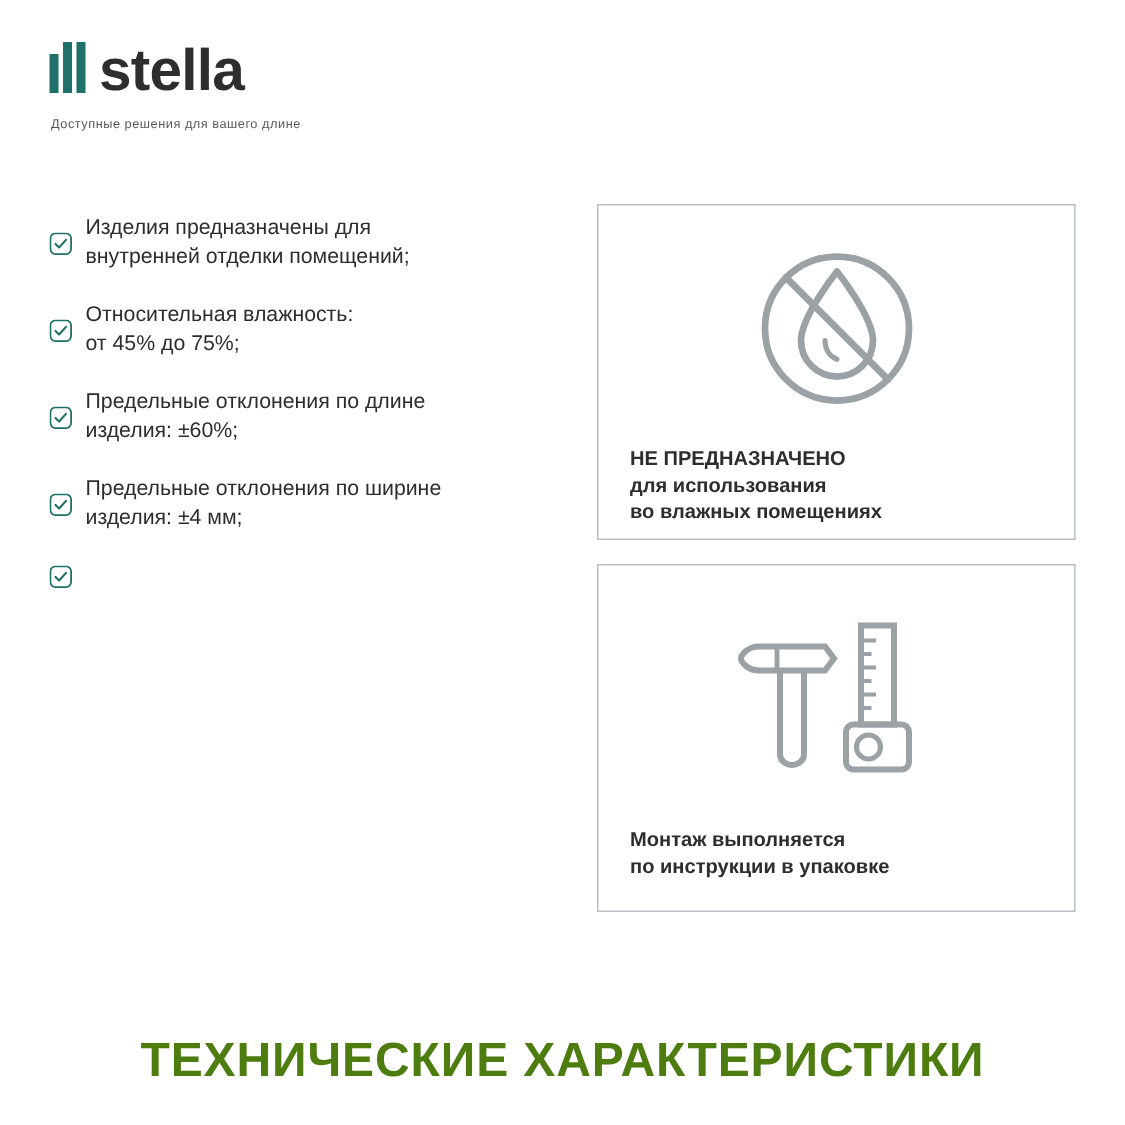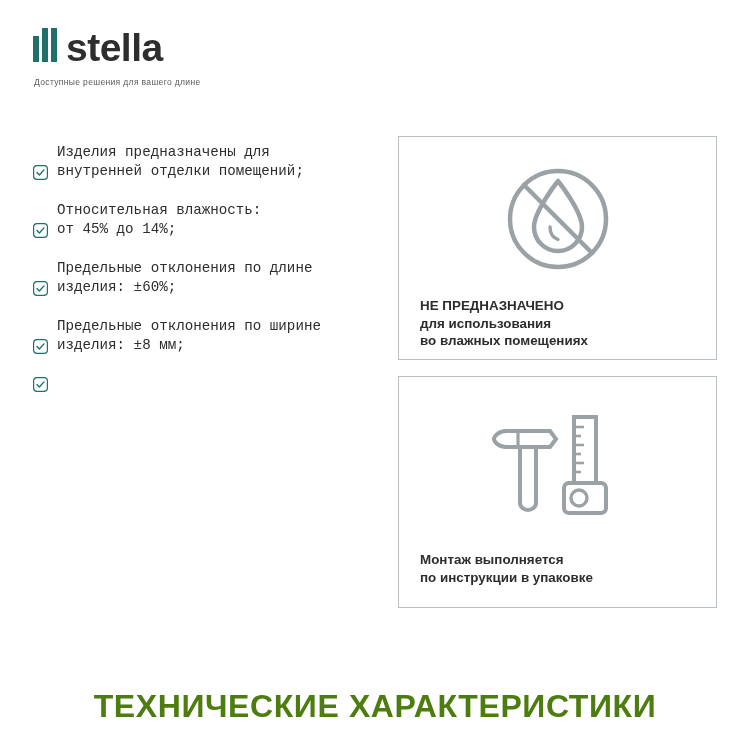--- a/index.html
+++ b/index.html
@@ -67,23 +67,22 @@
 
   
   .features {
     position: absolute;
     left: 33px;
     top: 143px;
     width: 345px;
   }
   .feature {
     display: flex;
-    align-items: flex-end;
+    align-items: center;
     margin-bottom: 21px;
-    font-family: Liberation Mono, monospace;
   }
   .check-icon {
     flex: 0 0 auto;
     width: 15px;
     height: 15px;
     margin-top: 2px;
     margin-right: 9px;
   }
   .check-icon svg { display: block; }
   .feature-text {
@@ -175,21 +174,21 @@
     </div>
 
     <div class="feature">
       <span class="check-icon">
         <svg width="15" height="15" viewBox="0 0 15 15">
           <rect x="0.6" y="0.6" width="13.8" height="13.8" rx="3.4" ry="3.4" fill="none" stroke="#1f6f6b" stroke-width="1.2"></rect>
           <path d="M4 7.6 L6.4 10 L11 4.9" fill="none" stroke="#1f6f6b" stroke-width="1.4" stroke-linecap="round" stroke-linejoin="round"></path>
         </svg>
       </span>
       <span class="feature-text">Относительная влажность:
-от 45% до 14%;</span>
+от 45% до 75%;</span>
     </div>
 
     <div class="feature">
       <span class="check-icon">
         <svg width="15" height="15" viewBox="0 0 15 15">
           <rect x="0.6" y="0.6" width="13.8" height="13.8" rx="3.4" ry="3.4" fill="none" stroke="#1f6f6b" stroke-width="1.2"></rect>
           <path d="M4 7.6 L6.4 10 L11 4.9" fill="none" stroke="#1f6f6b" stroke-width="1.4" stroke-linecap="round" stroke-linejoin="round"></path>
         </svg>
       </span>
       <span class="feature-text">Предельные отклонения по длине
@@ -197,21 +196,21 @@
     </div>
 
     <div class="feature">
       <span class="check-icon">
         <svg width="15" height="15" viewBox="0 0 15 15">
           <rect x="0.6" y="0.6" width="13.8" height="13.8" rx="3.4" ry="3.4" fill="none" stroke="#1f6f6b" stroke-width="1.2"></rect>
           <path d="M4 7.6 L6.4 10 L11 4.9" fill="none" stroke="#1f6f6b" stroke-width="1.4" stroke-linecap="round" stroke-linejoin="round"></path>
         </svg>
       </span>
       <span class="feature-text">Предельные отклонения по ширине
-изделия: ±8 мм;</span>
+изделия: ±4 мм;</span>
     </div>
 
     <div class="feature">
       <span class="check-icon">
         <svg width="15" height="15" viewBox="0 0 15 15">
           <rect x="0.6" y="0.6" width="13.8" height="13.8" rx="3.4" ry="3.4" fill="none" stroke="#1f6f6b" stroke-width="1.2"></rect>
           <path d="M4 7.6 L6.4 10 L11 4.9" fill="none" stroke="#1f6f6b" stroke-width="1.4" stroke-linecap="round" stroke-linejoin="round"></path>
         </svg>
       </span>
     </div>

